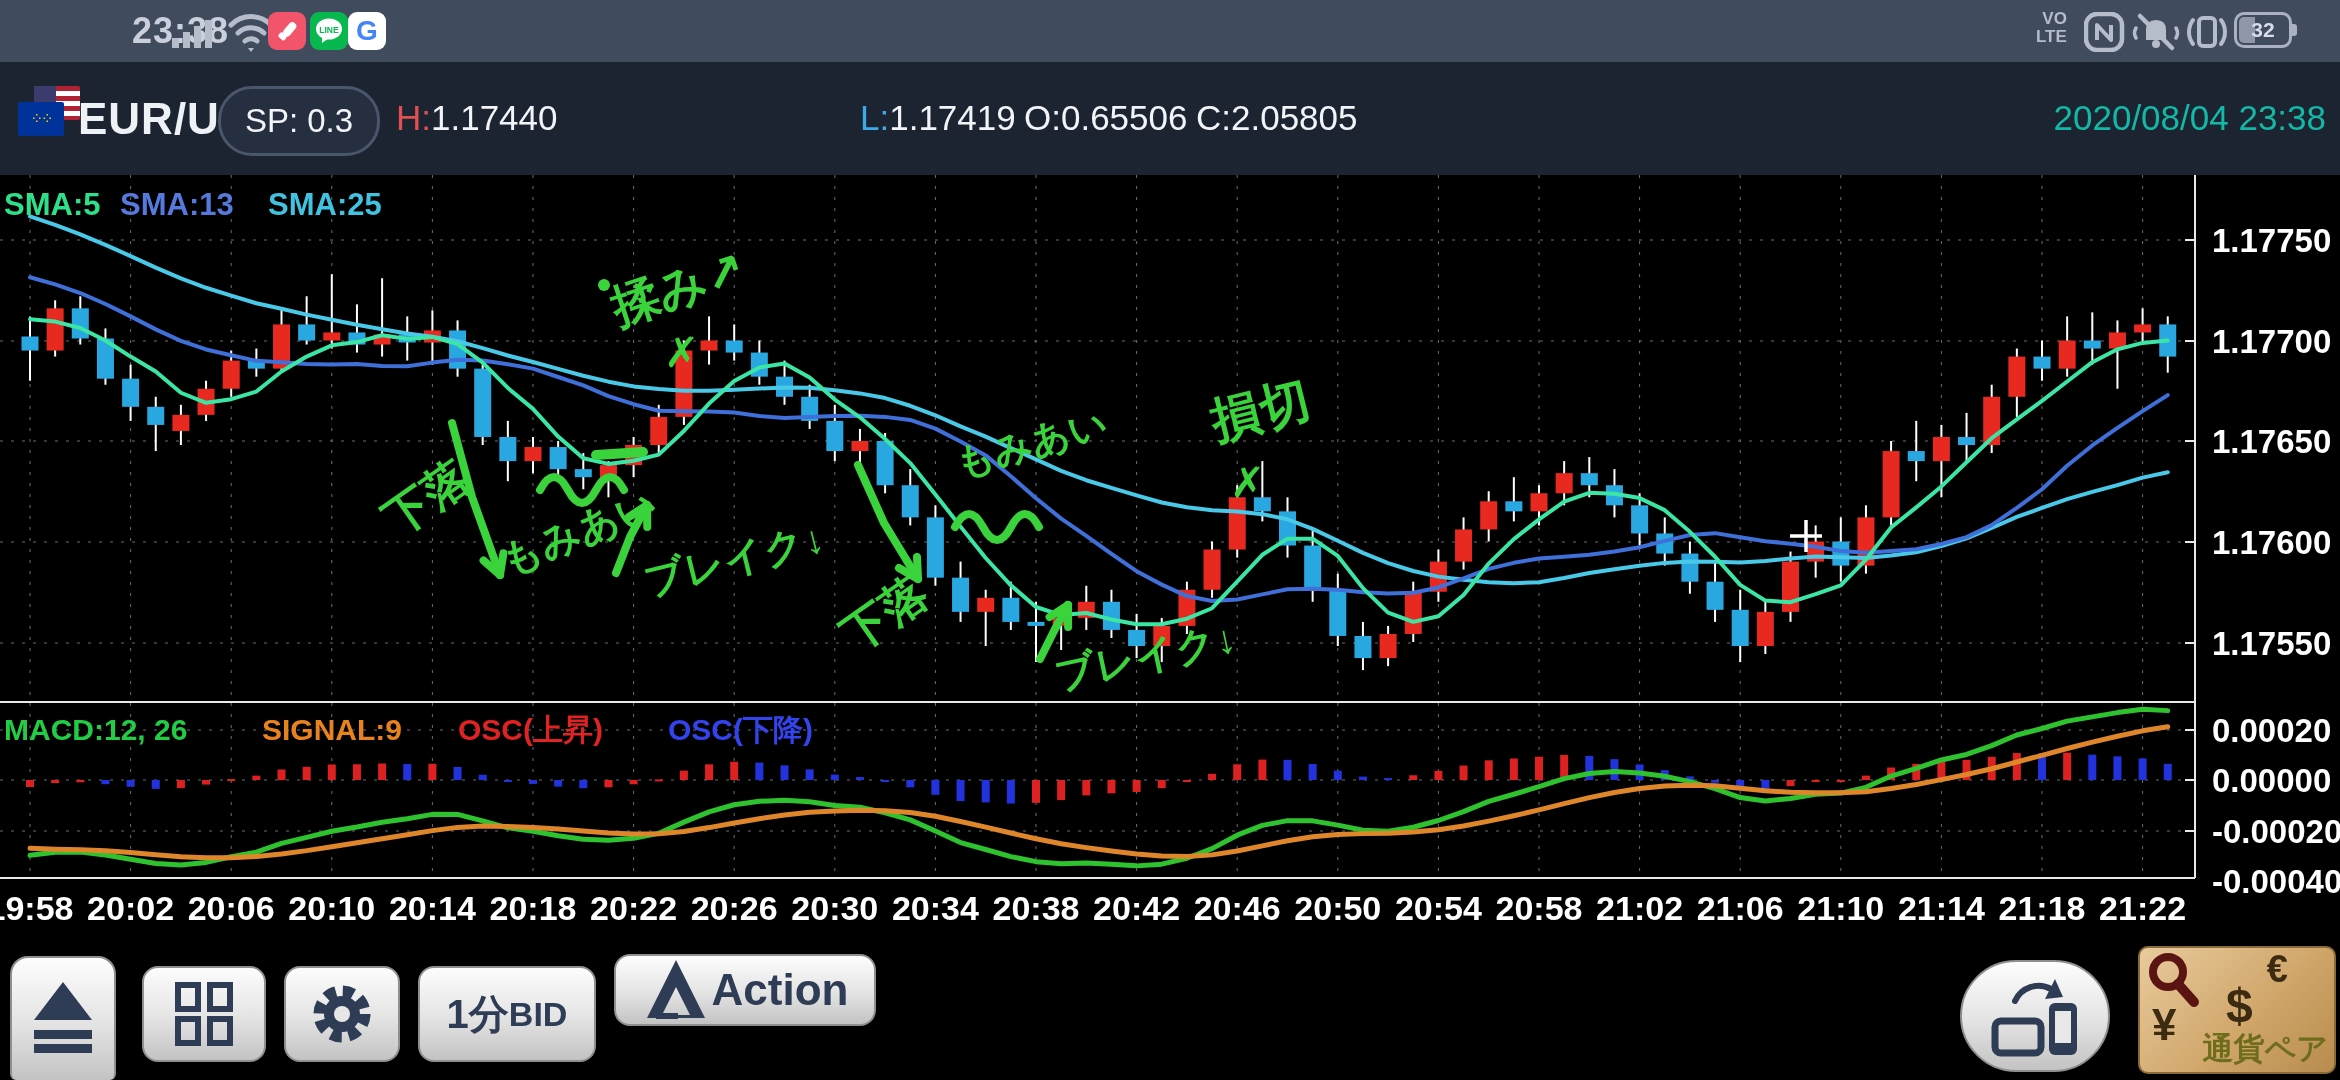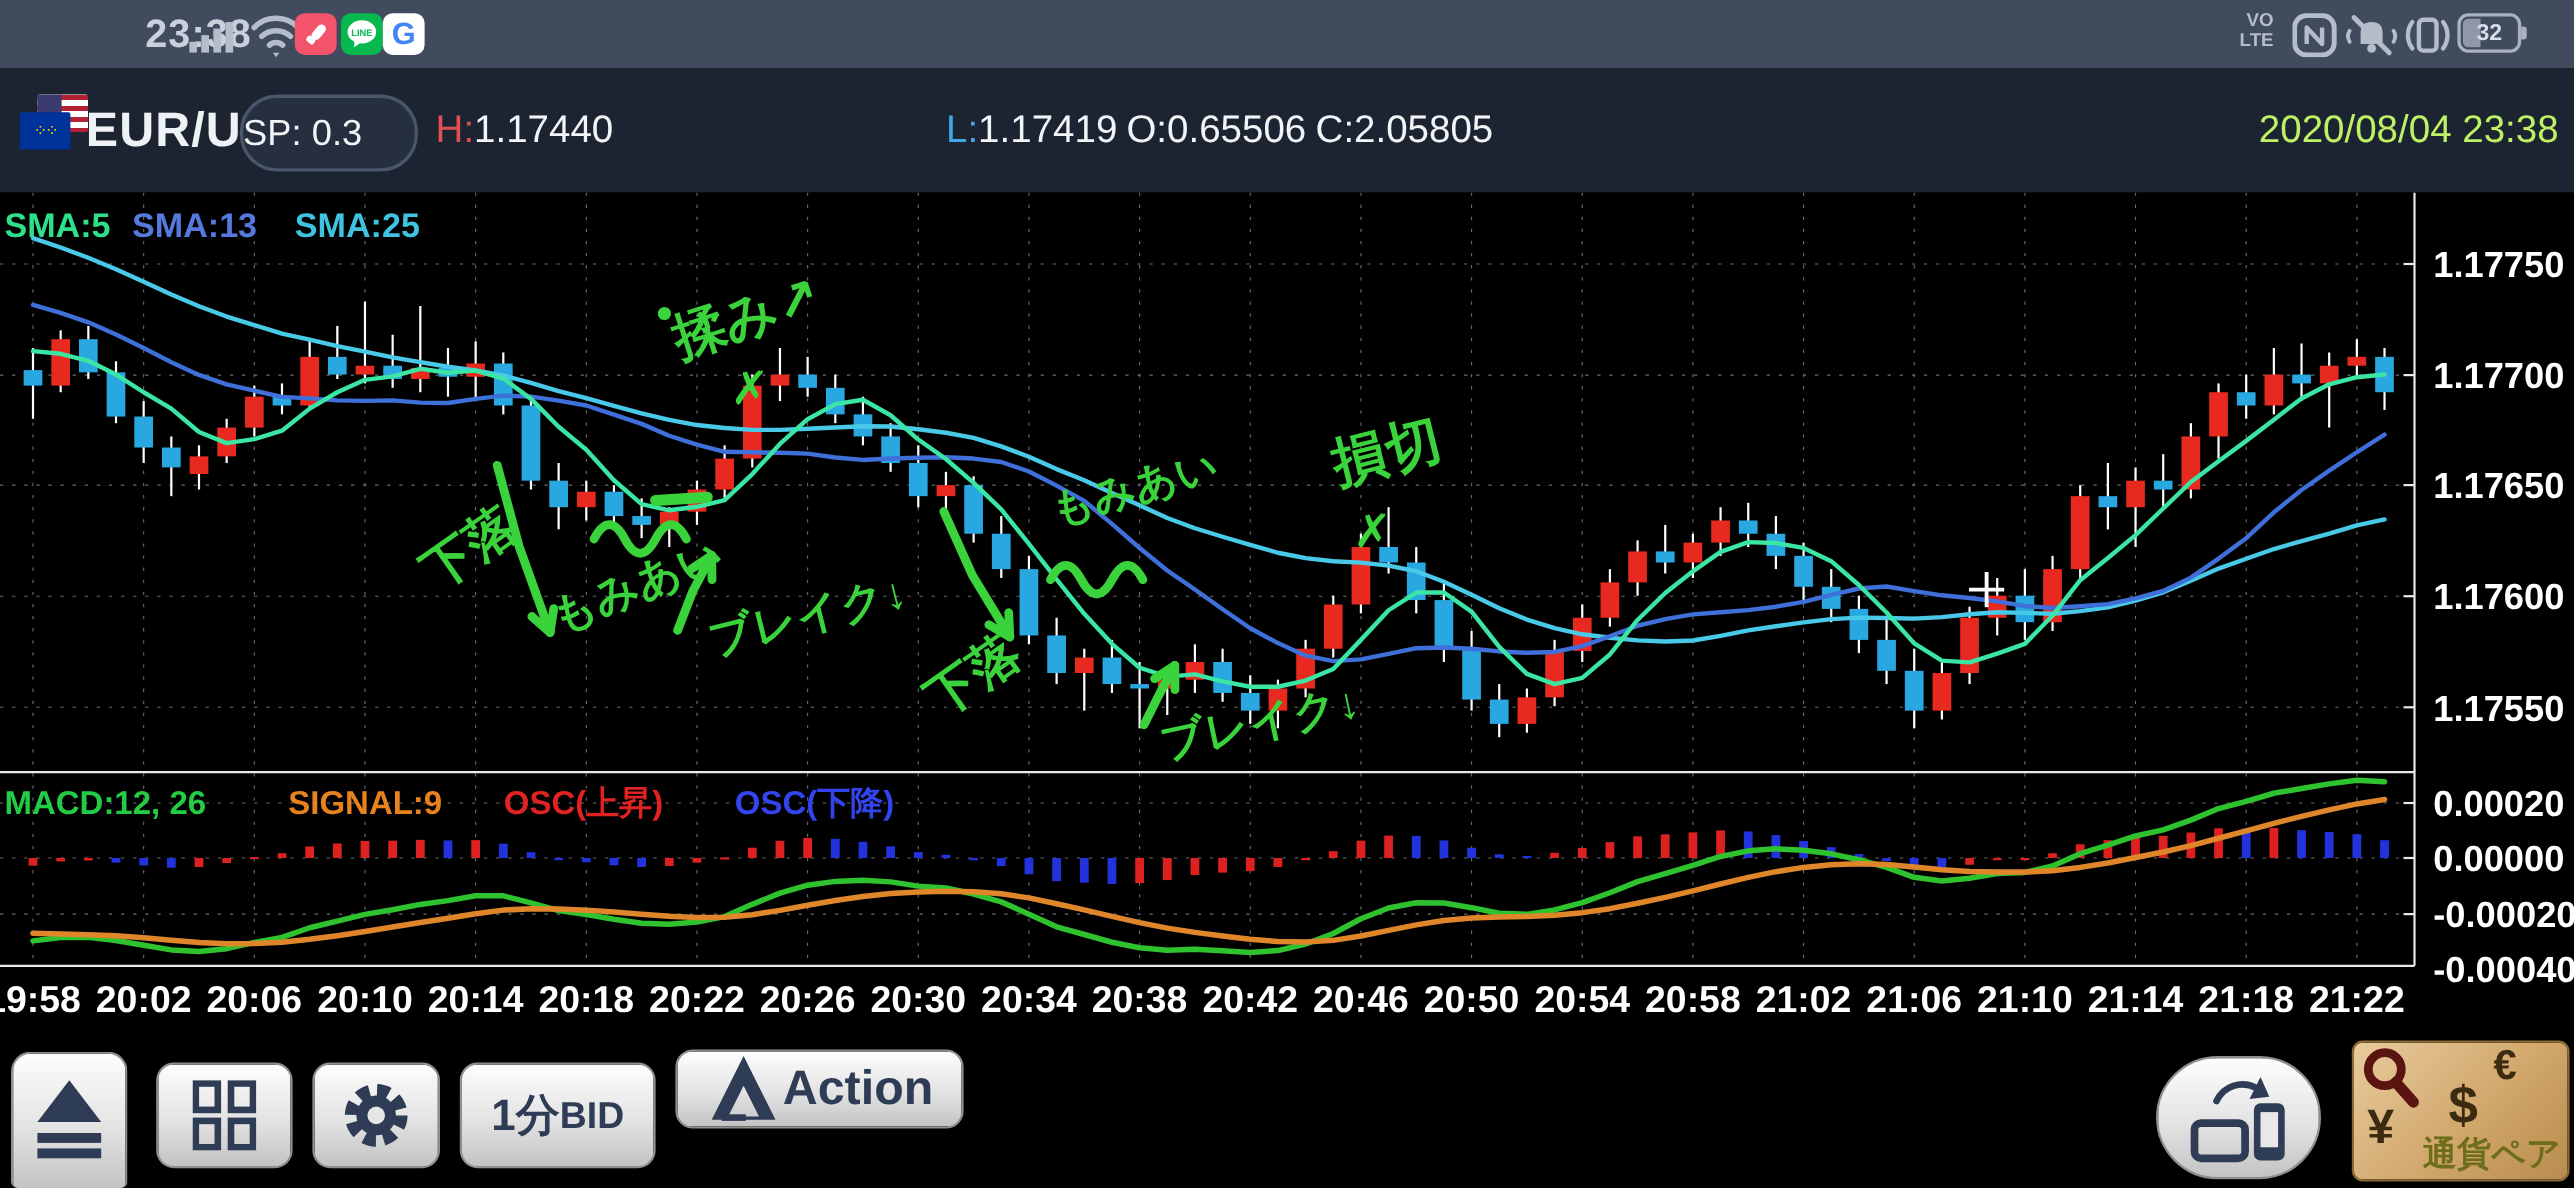--- a/index.html
+++ b/index.html
@@ -12,24 +12,24 @@
   #volte{position:absolute;left:2036px;top:10px;color:#b6bdca;font-size:17px;font-weight:bold;line-height:18px;text-align:right;}
   #battery{position:absolute;left:2234px;top:12px;width:58px;height:36px;border:3px solid #aab2c1;border-radius:10px;box-sizing:border-box;}
   #battery .lvl{position:absolute;left:2px;top:2px;bottom:2px;width:16px;background:#8f98a8;border-radius:5px 0 0 5px;}
   #battery .pct{position:absolute;width:100%;text-align:center;top:3px;font-size:21px;font-weight:bold;color:#d7dde8;}
   #battery .nub{position:absolute;right:-8px;top:9px;width:5px;height:12px;background:#aab2c1;border-radius:0 3px 3px 0;}
   
   #header{position:absolute;left:0;top:62px;width:2340px;height:113px;background:#1c2431;color:#eef1f5;}
   .flag{position:absolute;width:46px;height:34px;border-radius:2px;}
   #pairname{position:absolute;left:78px;top:32px;font-size:44px;font-weight:bold;letter-spacing:1px;}
   #sp-pill{position:absolute;left:218px;top:24px;width:156px;height:64px;border:3px solid #49566b;border-radius:34px;
-    background:#252f3f;color:#f2f4f8;font-size:33px;display:flex;align-items:center;justify-content:flex-start;}
+    background:#252f3f;color:#f2f4f8;font-size:33px;display:flex;align-items:center;justify-content:center;}
   .hloc{position:absolute;top:36px;font-size:35px;color:#f2f4f8;white-space:nowrap;}
   .hloc .lab-h{color:#e05050;} .hloc .lab-l{color:#3fa9e8;}
-  #hdr-date{position:absolute;right:14px;top:36px;font-size:35px;color:#bef264;}
+  #hdr-date{position:absolute;right:14px;top:36px;font-size:35px;color:#14b8a6;}
   
   #chart-wrap{position:absolute;left:0;top:175px;width:2340px;height:765px;background:#000;}
   #chart-svg text{font-family:"Liberation Sans","DejaVu Sans",sans-serif;}
   
   #toolbar{position:absolute;left:0;top:940px;width:2340px;height:140px;background:#000;}
   .tbtn{position:absolute;background:linear-gradient(#fdfdfd,#e3e3e3 55%,#c3c3c3);border:2px solid #8f8f8f;
     border-radius:16px;display:flex;align-items:center;justify-content:center;color:#2e3c55;box-sizing:border-box;}
   .tbtn .ic{display:flex;align-items:center;justify-content:center;}
   #btn-eject{left:10px;top:16px;width:106px;height:124px;border-radius:18px 18px 6px 6px;border-bottom:none;}
   #btn-grid{left:142px;top:26px;width:124px;height:96px;}

